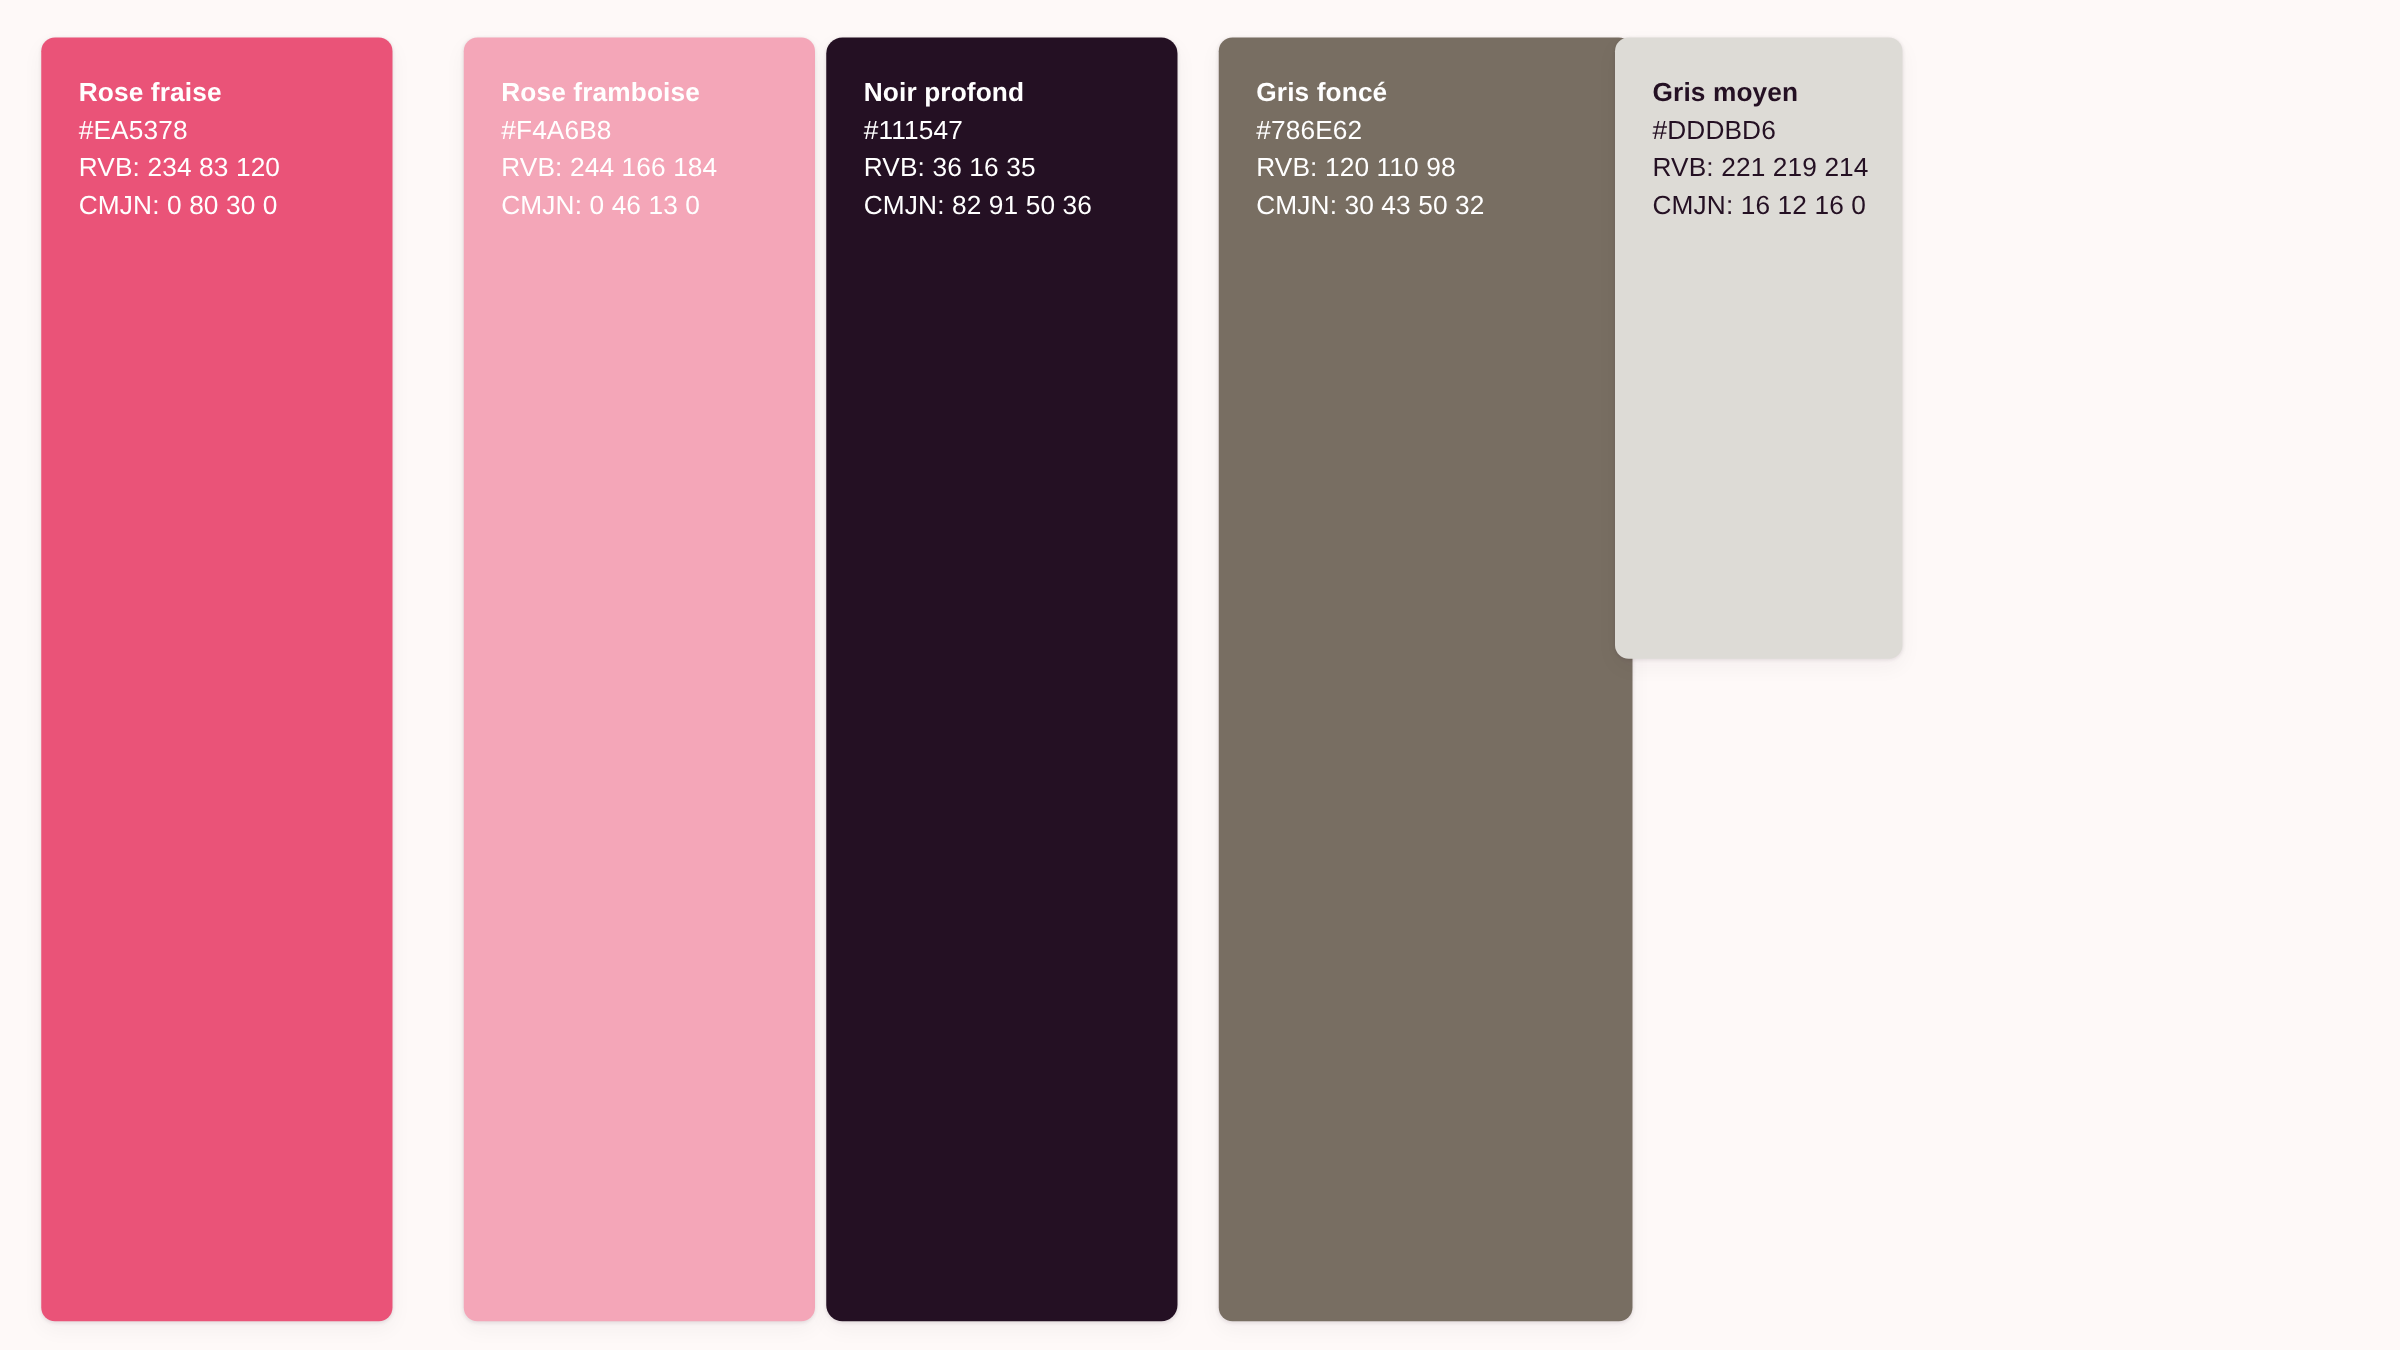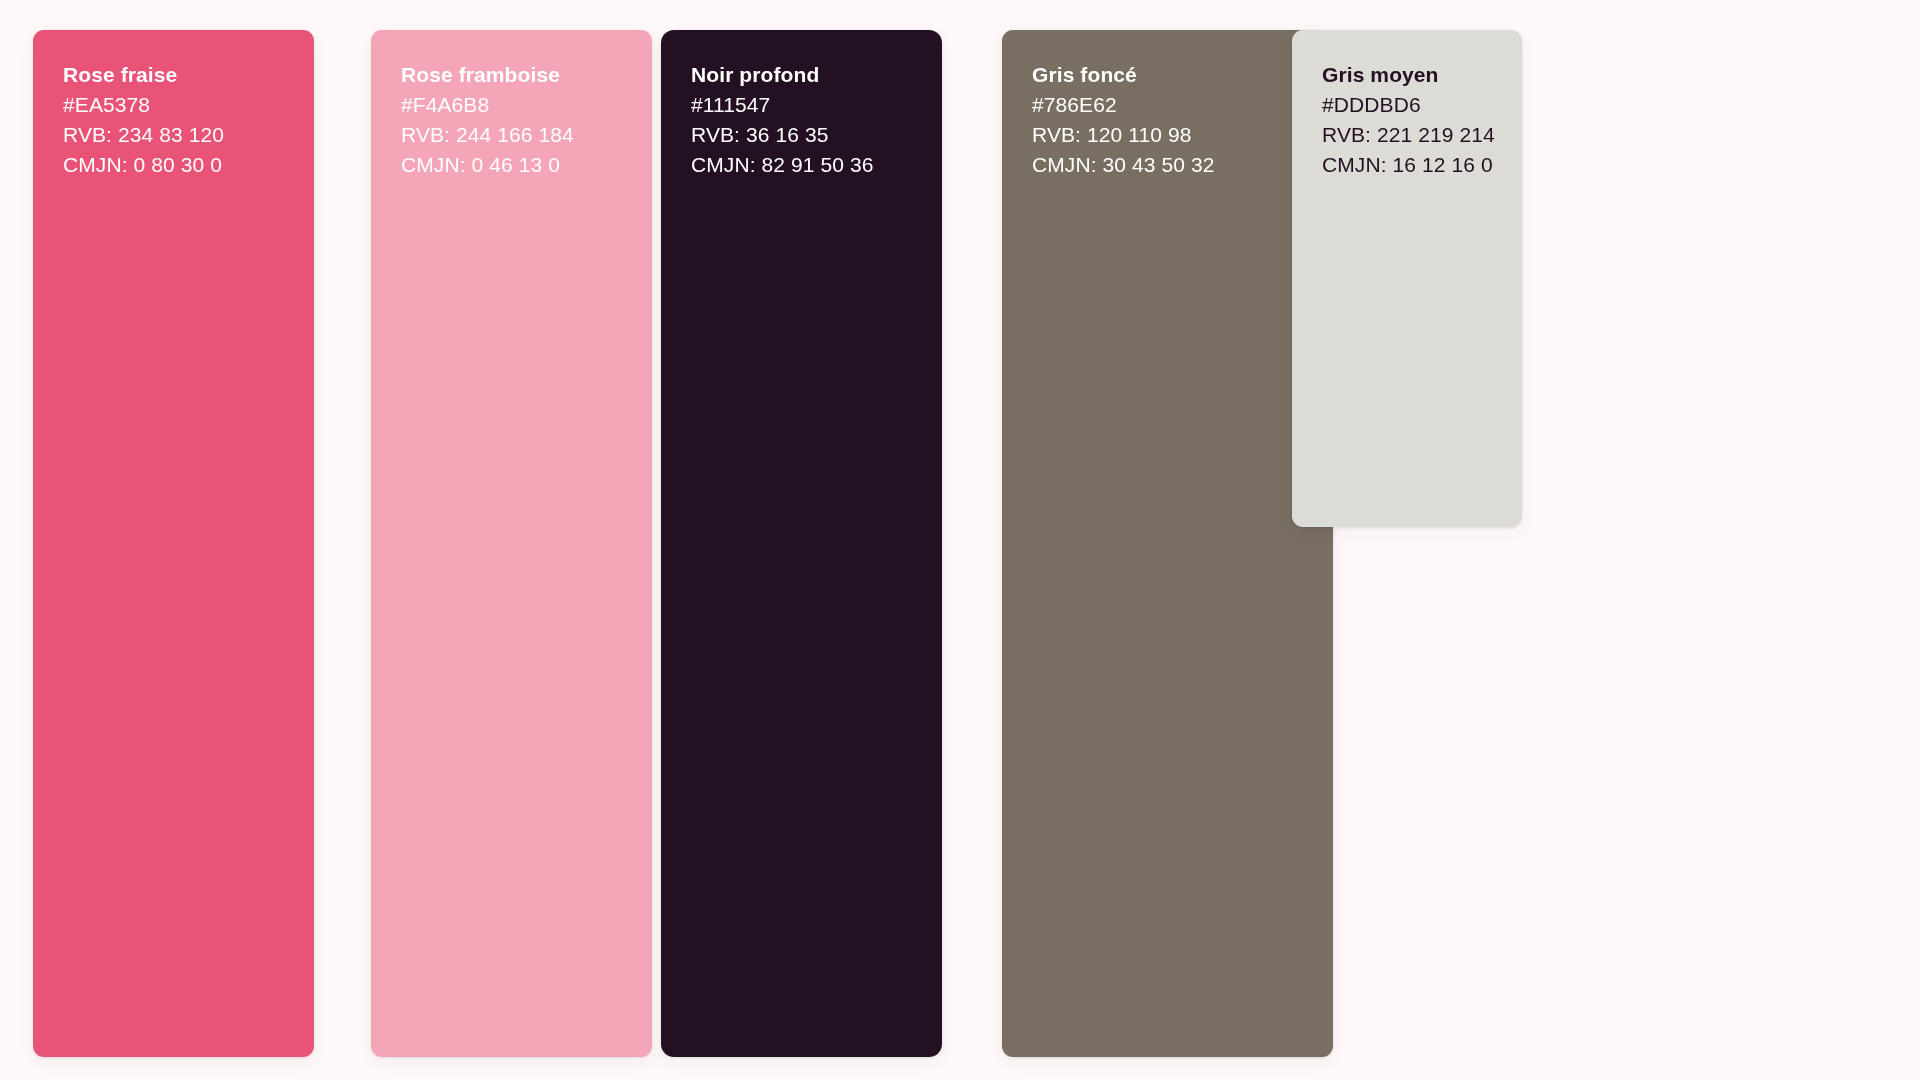--- a/index.html
+++ b/index.html
@@ -65,21 +65,21 @@
     <div class="swatch-line">CMJN: 0 46 13 0</div>
   </div>
 
   <div class="swatch-card has-shadow on-dark" style="left:661px; top:30px; width:281px; height:1027px; background:#241023;border-radius:13px;">
     <div class="swatch-name">Noir profond</div>
     <div class="swatch-line">#111547</div>
     <div class="swatch-line">RVB: 36 16 35</div>
     <div class="swatch-line">CMJN: 82 91 50 36</div>
   </div>
 
-  <div class="swatch-card has-shadow on-dark" style="left:1002px; top:30px; width:331px; height:1027px; background:#786E62;">
+  <div class="swatch-card has-shadow on-dark" style="left:975px; top:30px; width:331px; height:1027px; background:#786E62;">
     <div class="swatch-name">Gris foncé</div>
     <div class="swatch-line">#786E62</div>
     <div class="swatch-line">RVB: 120 110 98</div>
     <div class="swatch-line">CMJN: 30 43 50 32</div>
   </div>
 
   <div class="swatch-card has-shadow on-light" style="left:1292px; top:30px; width:230px; height:497px; background:#DDDBD6;">
     <div class="swatch-name">Gris moyen</div>
     <div class="swatch-line">#DDDBD6</div>
     <div class="swatch-line">RVB: 221 219 214</div>

